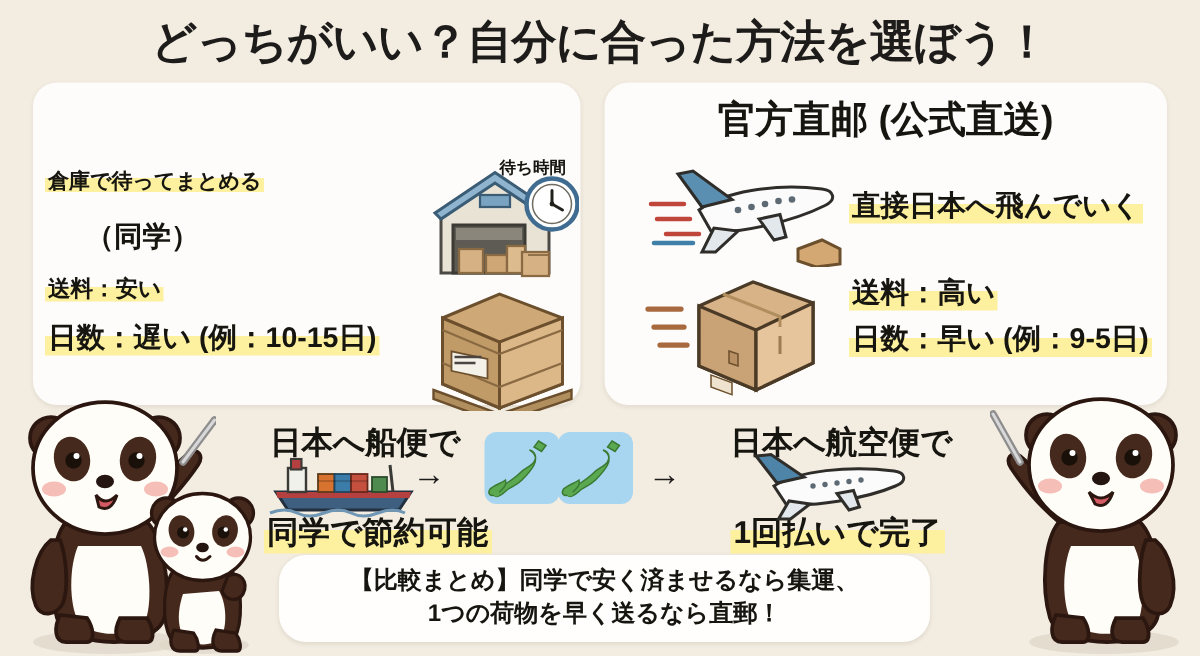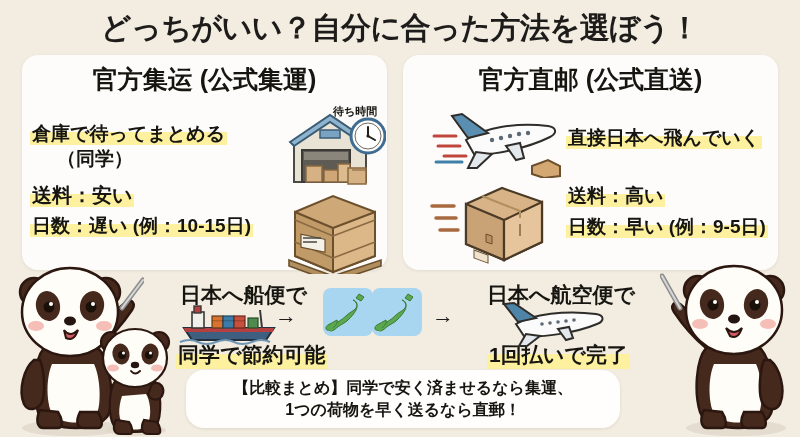--- a/index.html
+++ b/index.html
@@ -37,23 +37,23 @@
     position:absolute;font-weight:bold;color:#16150f;white-space:nowrap;
     background:linear-gradient(to top,#fdf09f 0 58%,rgba(253,240,159,0) 58%);
     padding:0 2px;line-height:1.15;
   }
   .plain{position:absolute;font-weight:bold;color:#16150f;white-space:nowrap;line-height:1.15;}
   .small-label{
     position:absolute;font-size:11px;font-weight:bold;color:#16150f;white-space:nowrap;
   }
 
   
-  #l-line1{left:30px;top:123px;font-size:19px;}
+  #l-line1{left:30px;top:112px;font-size:14px;}
   #l-line2{left:57px;top:148px;font-size:19px;}
-  #l-line3{left:30px;top:184px;font-size:20px;}
+  #l-line3{left:30px;top:184px;font-size:15px;}
   #l-line4{left:30px;top:215px;font-size:19px;}
   
   #r-line1{left:566px;top:127px;font-size:19px;}
   #r-line2{left:566px;top:185px;font-size:19px;}
   #r-line3{left:566px;top:216px;font-size:19px;}
 
   #wait-label{left:333px;top:104px;}
 
   
   .flow-cap{
@@ -105,21 +105,20 @@
   .art svg{display:block;width:100%;height:100%;}
 </style>
 </head>
 <body>
 
 <div class="stage">
 
   <div class="title">どっちがいい？自分に合った方法を選ぼう！</div>
 
   <div class="card" id="card-left"></div>
-  <div class="card-head" style="left:22px;width:365px;top:63px;">官方集运 (公式集運)</div>
 
   <div class="hl" id="l-line1">倉庫で待ってまとめる</div>
   <div class="plain" id="l-line2">（同学）</div>
   <div class="hl" id="l-line3">送料：安い</div>
   <div class="hl" id="l-line4">日数：遅い (例：10-15日)</div>
 
   <div class="small-label" id="wait-label">待ち時間</div>
 
   <div class="art" id="art-warehouse">
     <svg viewBox="0 0 100 80">

